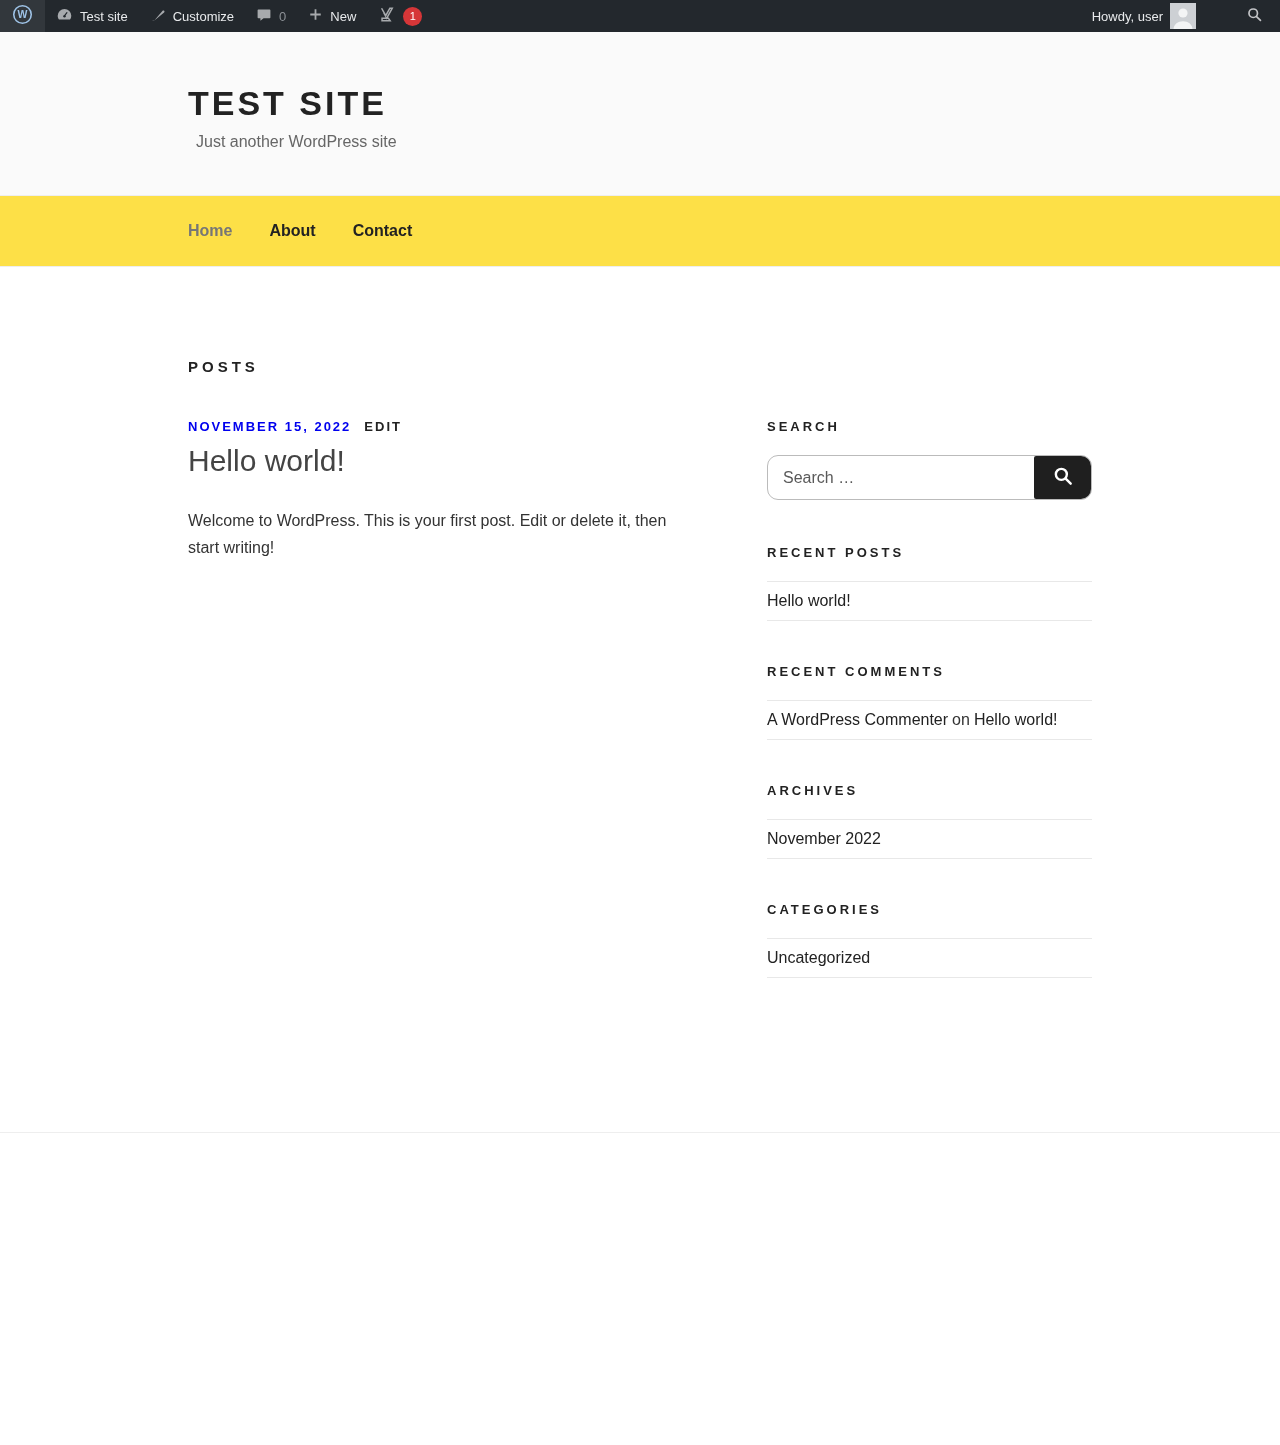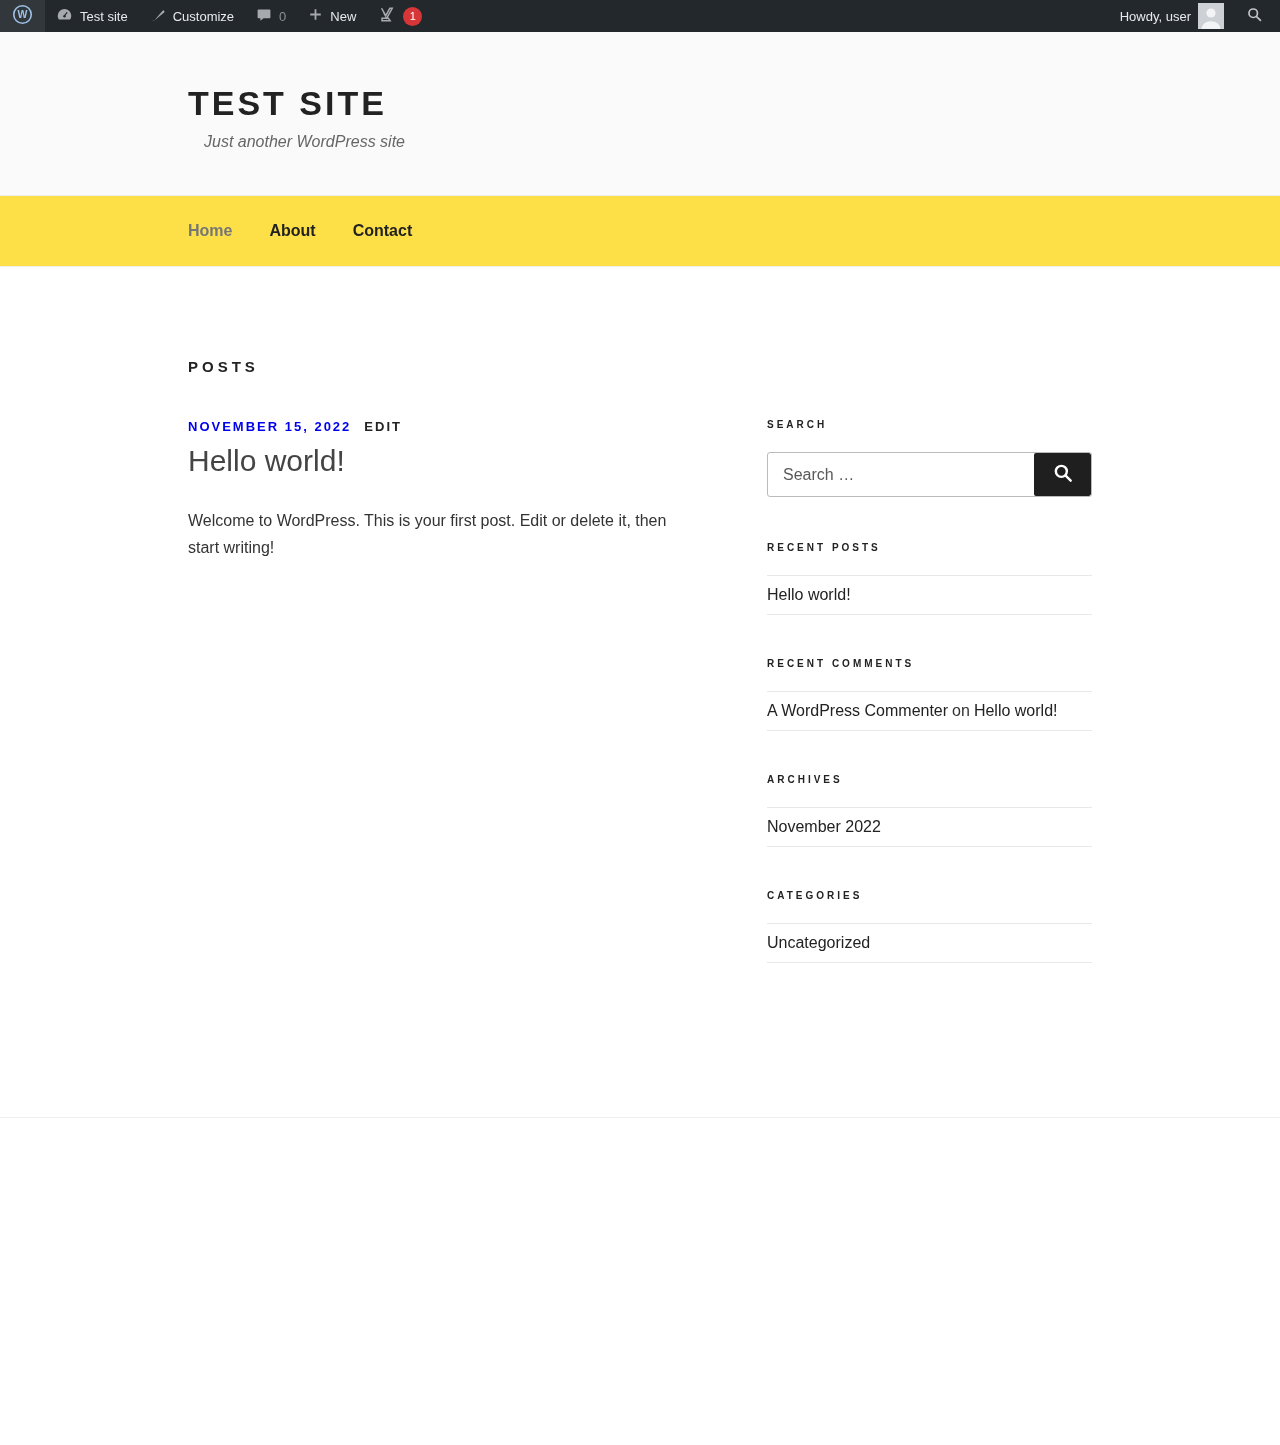--- a/index.html
+++ b/index.html
@@ -39,45 +39,44 @@
     color: #fff;
     min-width: 19px;
     height: 19px;
     border-radius: 10px;
     display: inline-flex;
     align-items: center;
     justify-content: center;
     font-size: 11px;
     padding: 0 5px;
   }
-  .ab-right { padding-right: 6px; }
+  .ab-right { padding-right: 6px; gap: 28px; }
   .ab-avatar { display: inline-block; width: 26px; height: 26px; }
 
   
   .site-header {
     background: #fafafa;
     padding: 54px 0 44px;
     border-bottom: 1px solid #eee;
   }
   .wrap { width: 904px; margin: 0 auto; }
   .site-title {
     margin: 0;
     font-size: 34px;
     font-weight: 800;
     letter-spacing: 3px;
     color: #222;
     line-height: 1;
   }
   .site-title a { color: #222; }
   .site-description {
-    margin: 12px 16px 0;
+    margin: 12px 8px 0;
     font-size: 16px;
     color: #666;
     line-height: 1.2;
-    font-style: italic;
   }
 
   
   .main-nav { background: #fde047; border-bottom: 1px solid #eee; }
   .main-nav .wrap { display: flex; gap: 37px; }
   .nav-link {
     display: inline-block;
     padding: 25px 0;
     font-size: 16px;
     font-weight: 700;
@@ -126,33 +125,33 @@
     margin: 0;
     font-size: 16px;
     line-height: 1.7;
     color: #333;
   }
 
   
   .widget { margin-bottom: 44px; }
   .widget-title {
     margin: 0 0 22px;
-    font-size: 10px;
+    font-size: 13px;
     font-weight: 800;
     letter-spacing: 3px;
     color: #222;
     line-height: 1;
     text-transform: uppercase;
   }
   .widget.search-widget { margin-bottom: 46px; }
   .search-form {
     display: flex;
     align-items: stretch;
     border: 1px solid #bbb;
-    border-radius: 3px;
+    border-radius: 11px;
     background: #fff;
     height: 45px;
     overflow: hidden;
   }
   .search-field {
     flex: 1;
     border: none;
     outline: none;
     padding: 0 15px;
     font-size: 16px;

